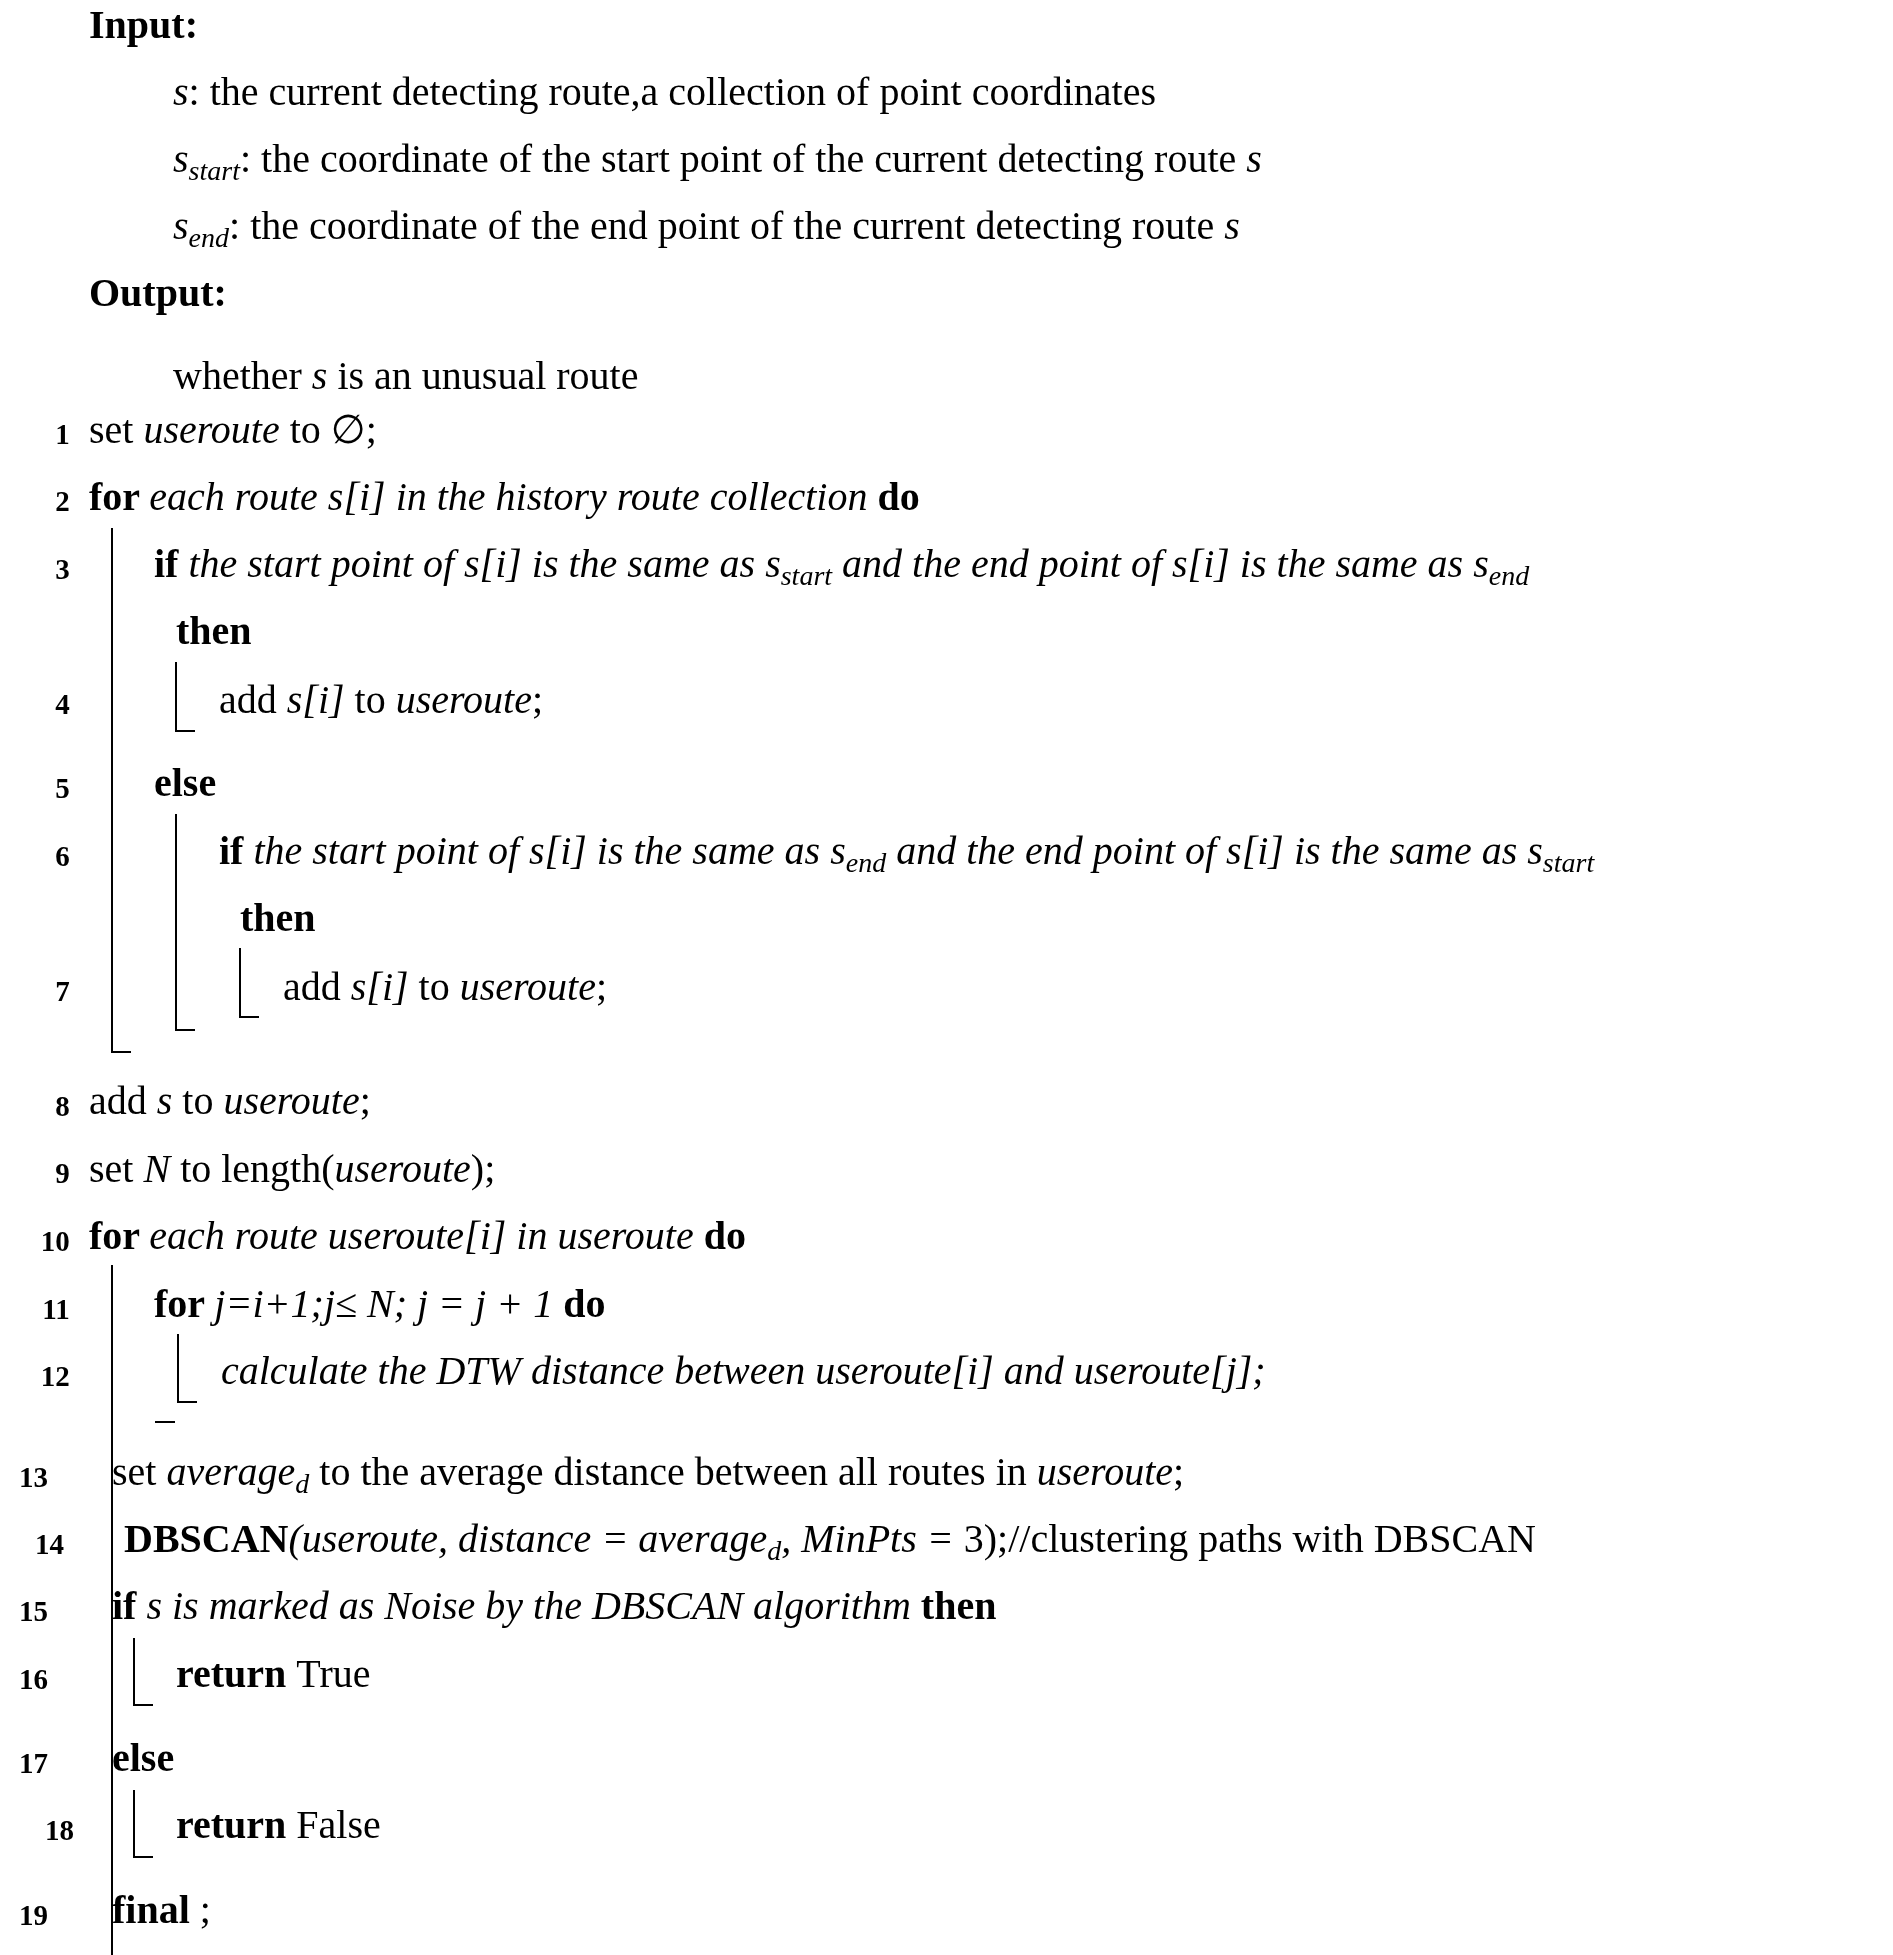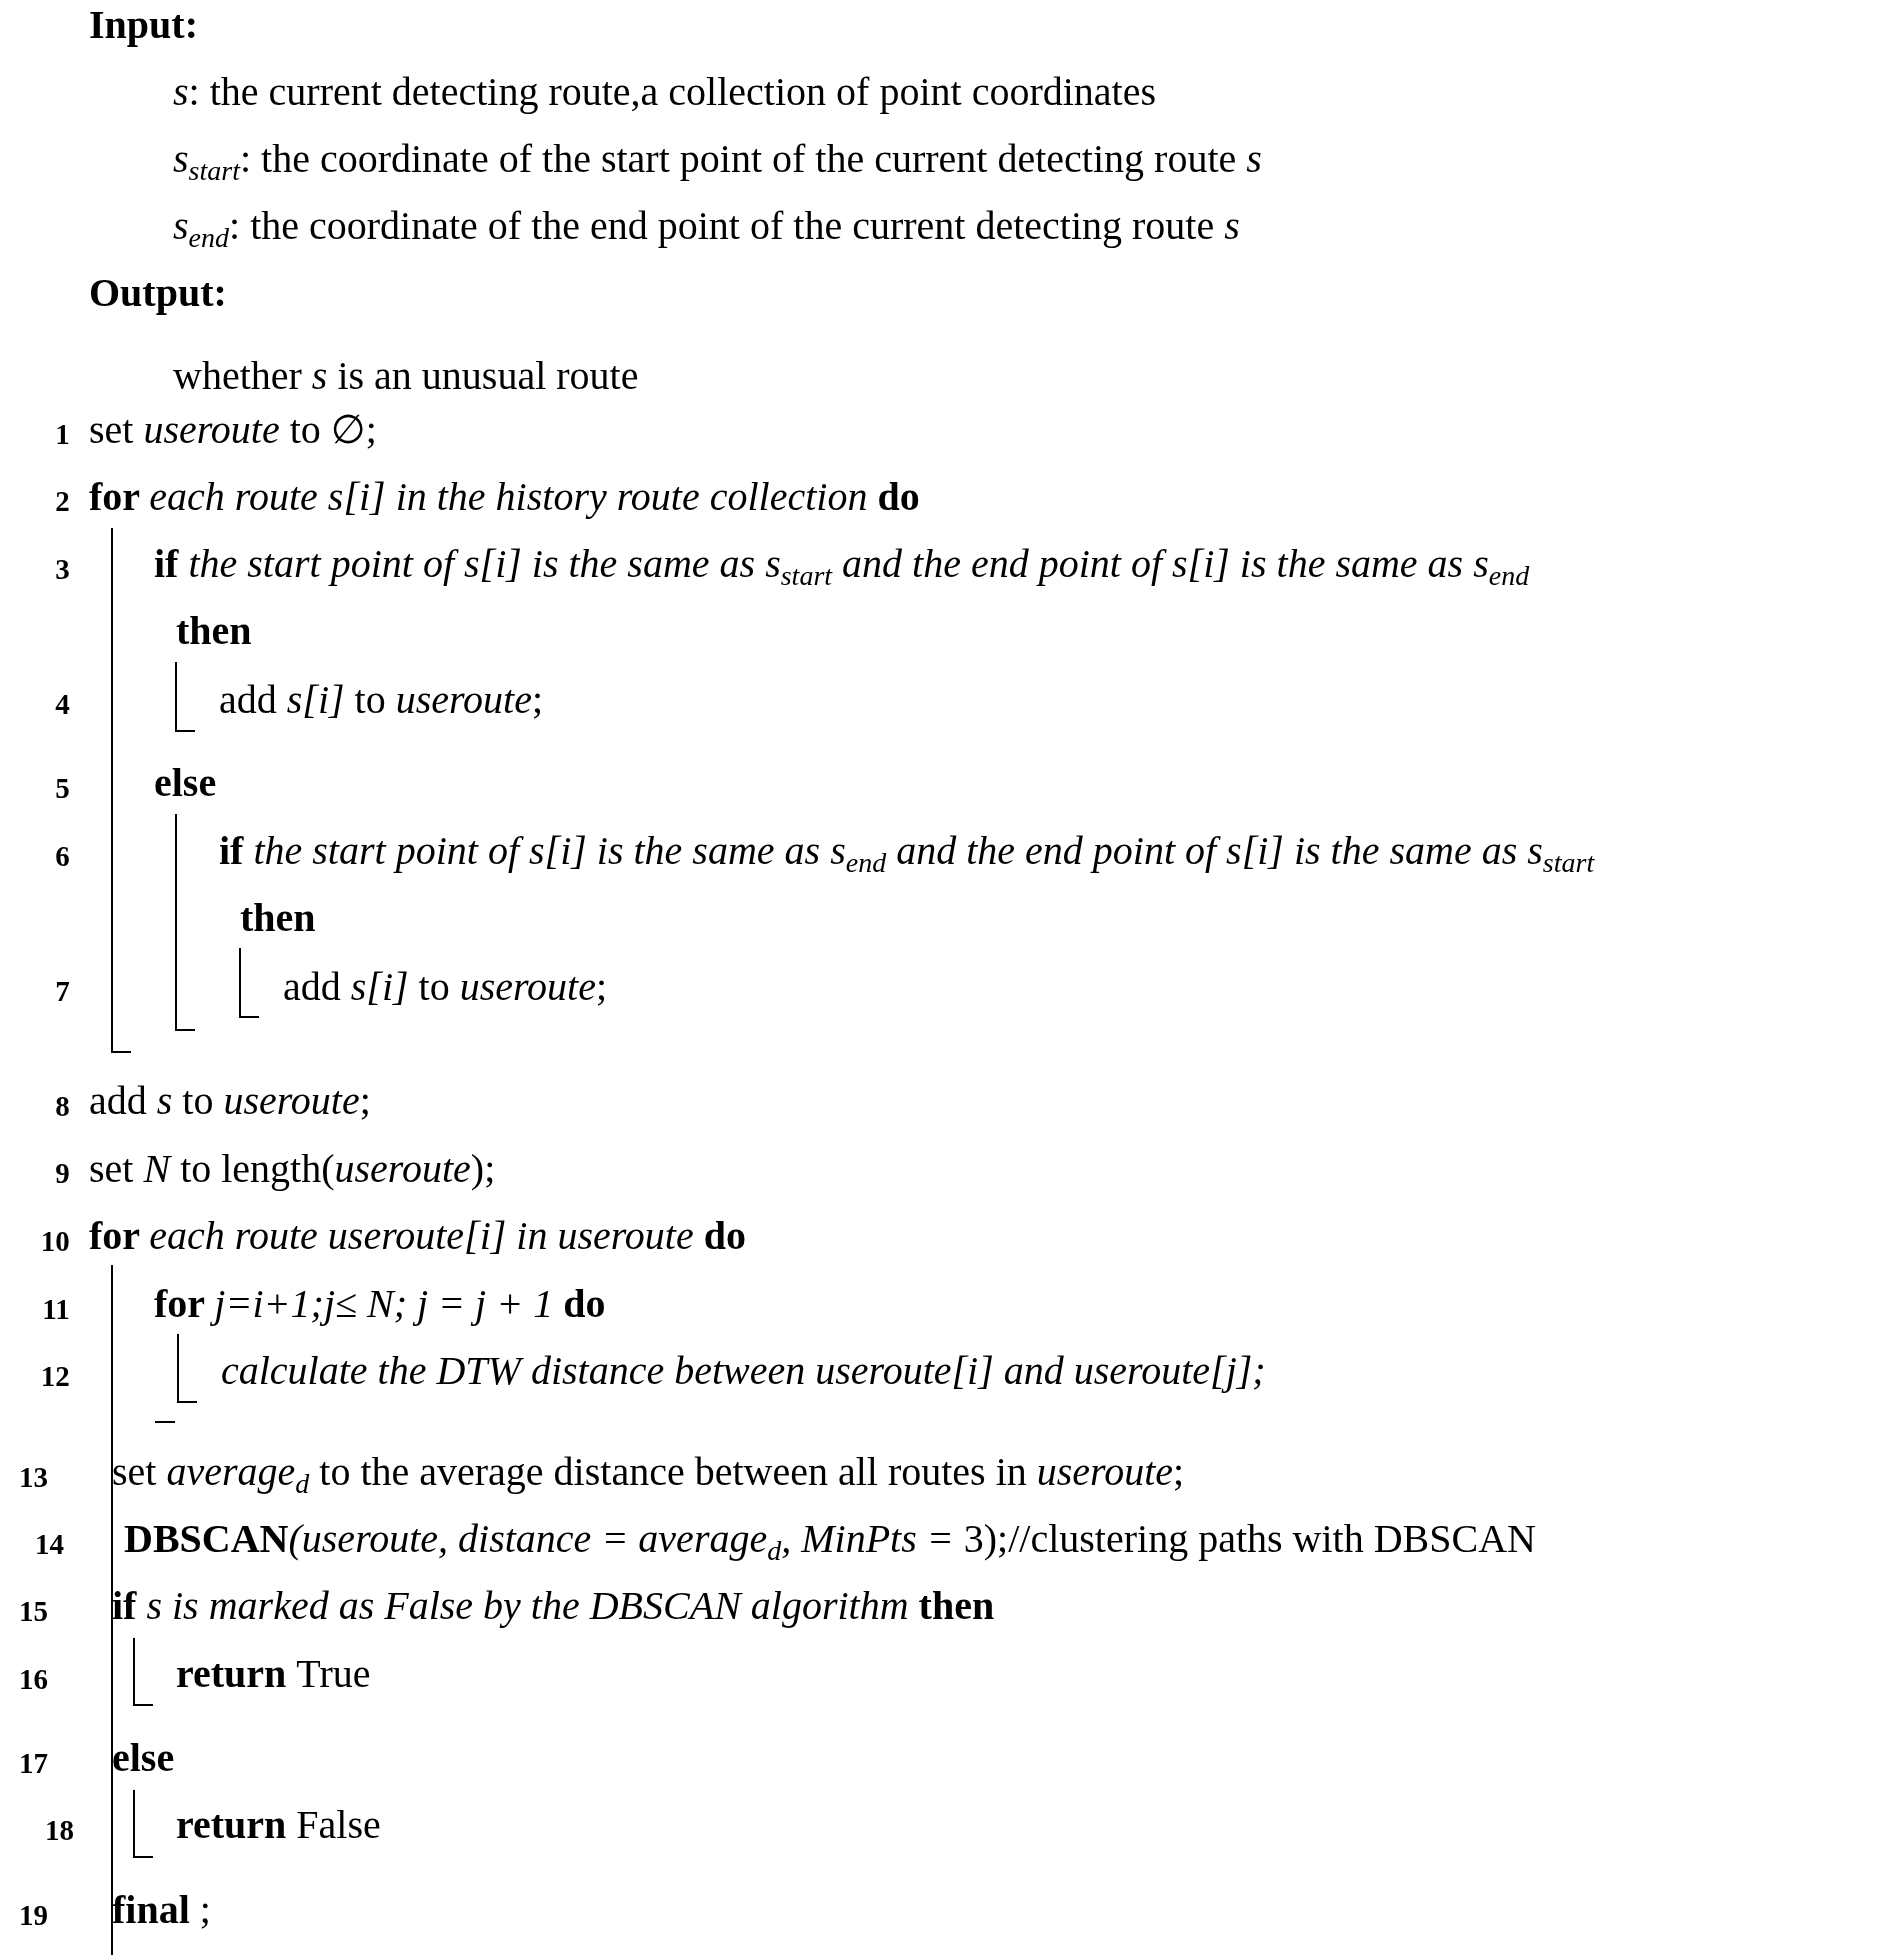--- a/index.html
+++ b/index.html
@@ -66,21 +66,21 @@
 <div class="ln" style="left:89px;top:1216px;"><span class="b">for </span><span class="i">each route useroute[i] in useroute</span><span class="b"> do</span></div>
 
 <div class="ln" style="left:154px;top:1284px;"><span class="b">for </span><span class="i">j=i+1;j≤ N; j = j + 1</span><span class="b"> do</span></div>
 
 <div class="ln i" style="left:221px;top:1351px;">calculate the DTW distance between useroute[i] and useroute[j];</div>
 
 <div class="ln" style="left:112px;top:1452px;"><span>set </span><span class="i">average</span><sub class="i">d</sub><span> to the average distance between all routes in </span><span class="i">useroute</span><span>;</span></div>
 
 <div class="ln" style="left:112px;top:1519px;padding-left:12px;"><span class="b">DBSCAN</span><span class="i">(useroute, distance = average</span><sub class="i">d</sub><span class="i">, MinPts = </span><span>3);//clustering paths with DBSCAN</span></div>
 
-<div class="ln" style="left:112px;top:1586px;"><span class="b">if </span><span class="i">s is marked as False by the DBSCAN algorithm</span><span class="b"> then</span></div>
+<div class="ln" style="left:112px;top:1586px;"><span class="b">if </span><span class="i">s is marked as Noise by the DBSCAN algorithm</span><span class="b"> then</span></div>
 
 <div class="ln" style="left:176px;top:1654px;"><span class="b">return </span><span>True</span></div>
 
 <div class="ln b" style="left:112px;top:1738px;">else</div>
 
 <div class="ln" style="left:176px;top:1805px;"><span class="b">return </span><span>False</span></div>
 
 <div class="ln" style="left:112px;top:1890px;"><span class="b">final</span><span> ;</span></div>
 
 <div class="vbar" style="left:111px;top:528px;height:524px;"></div>

